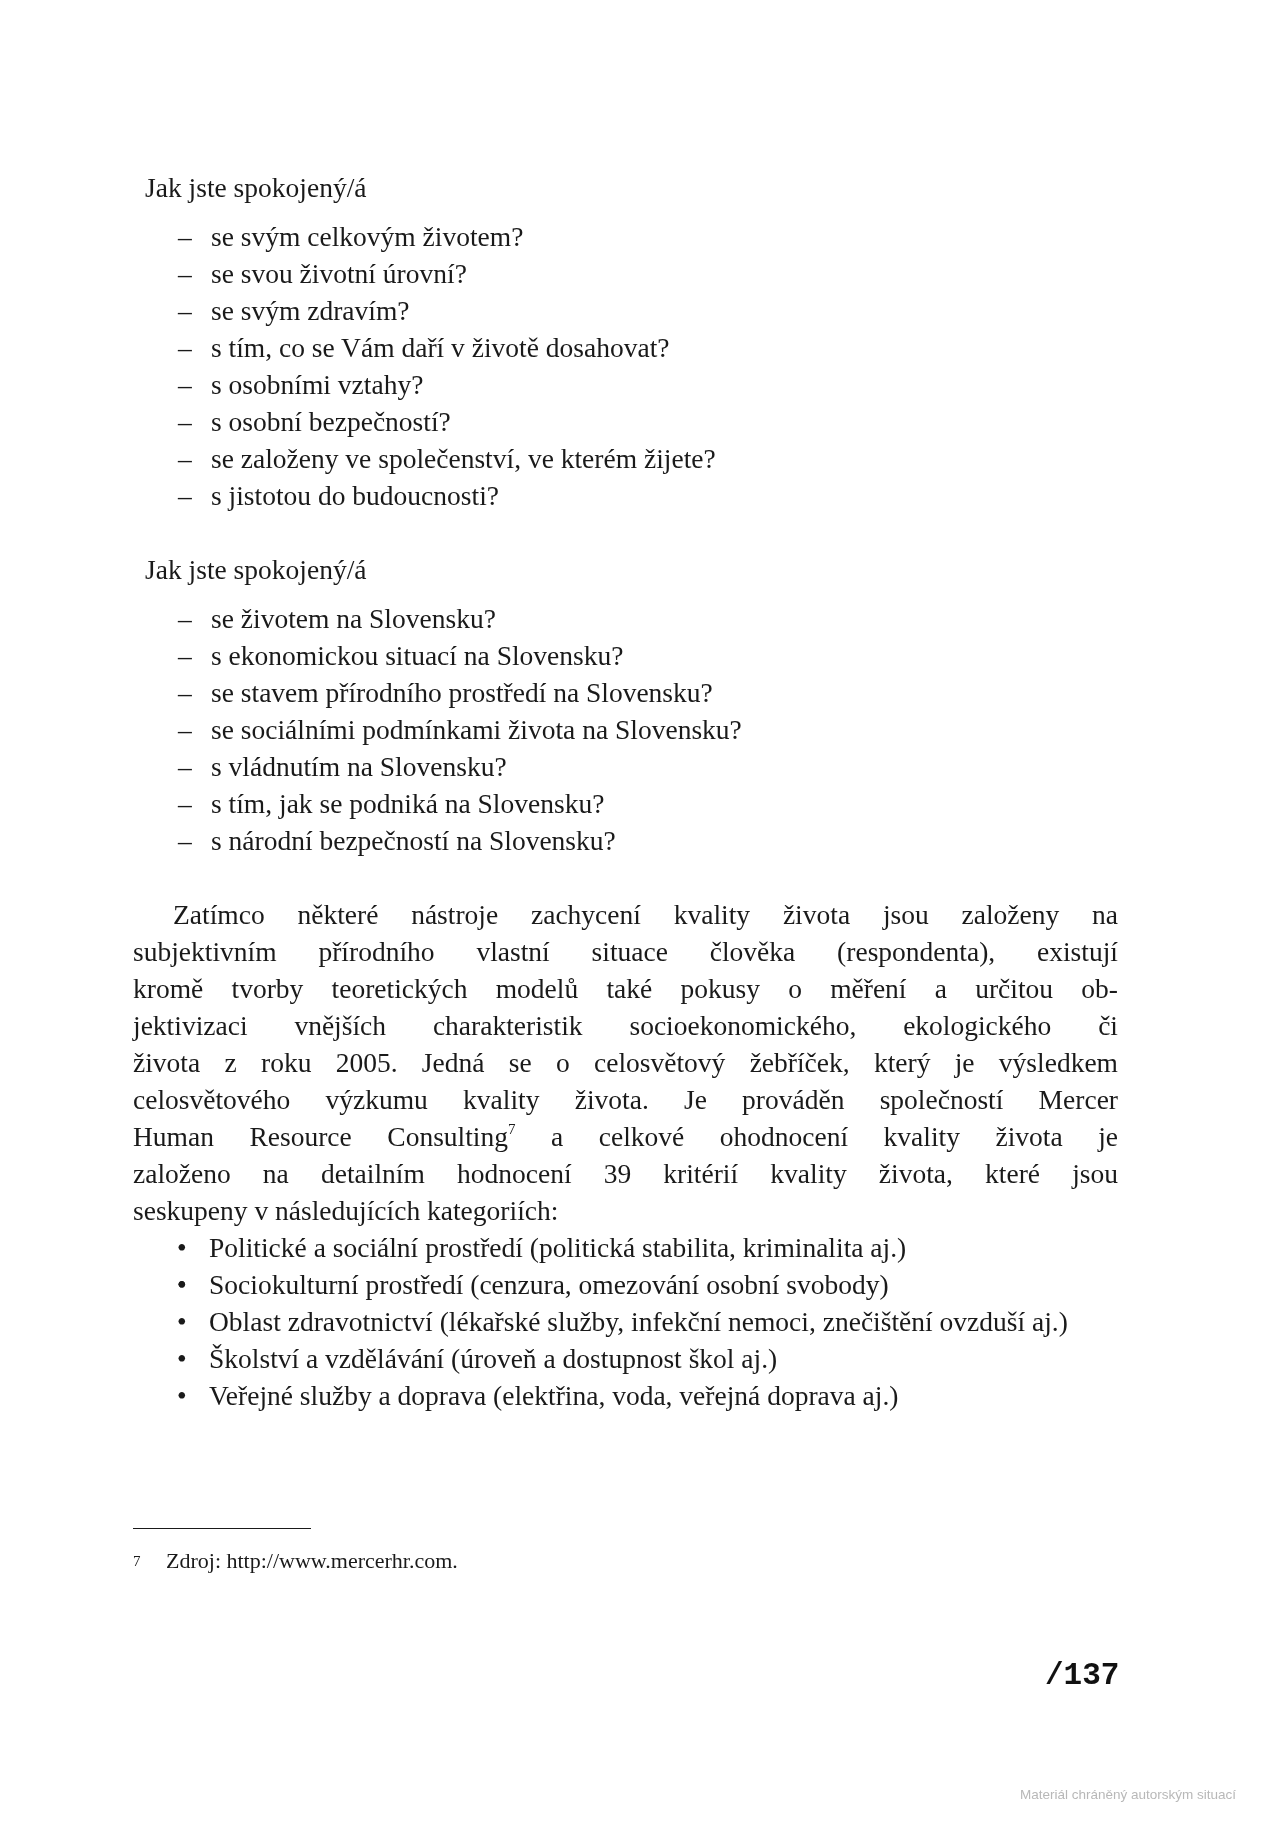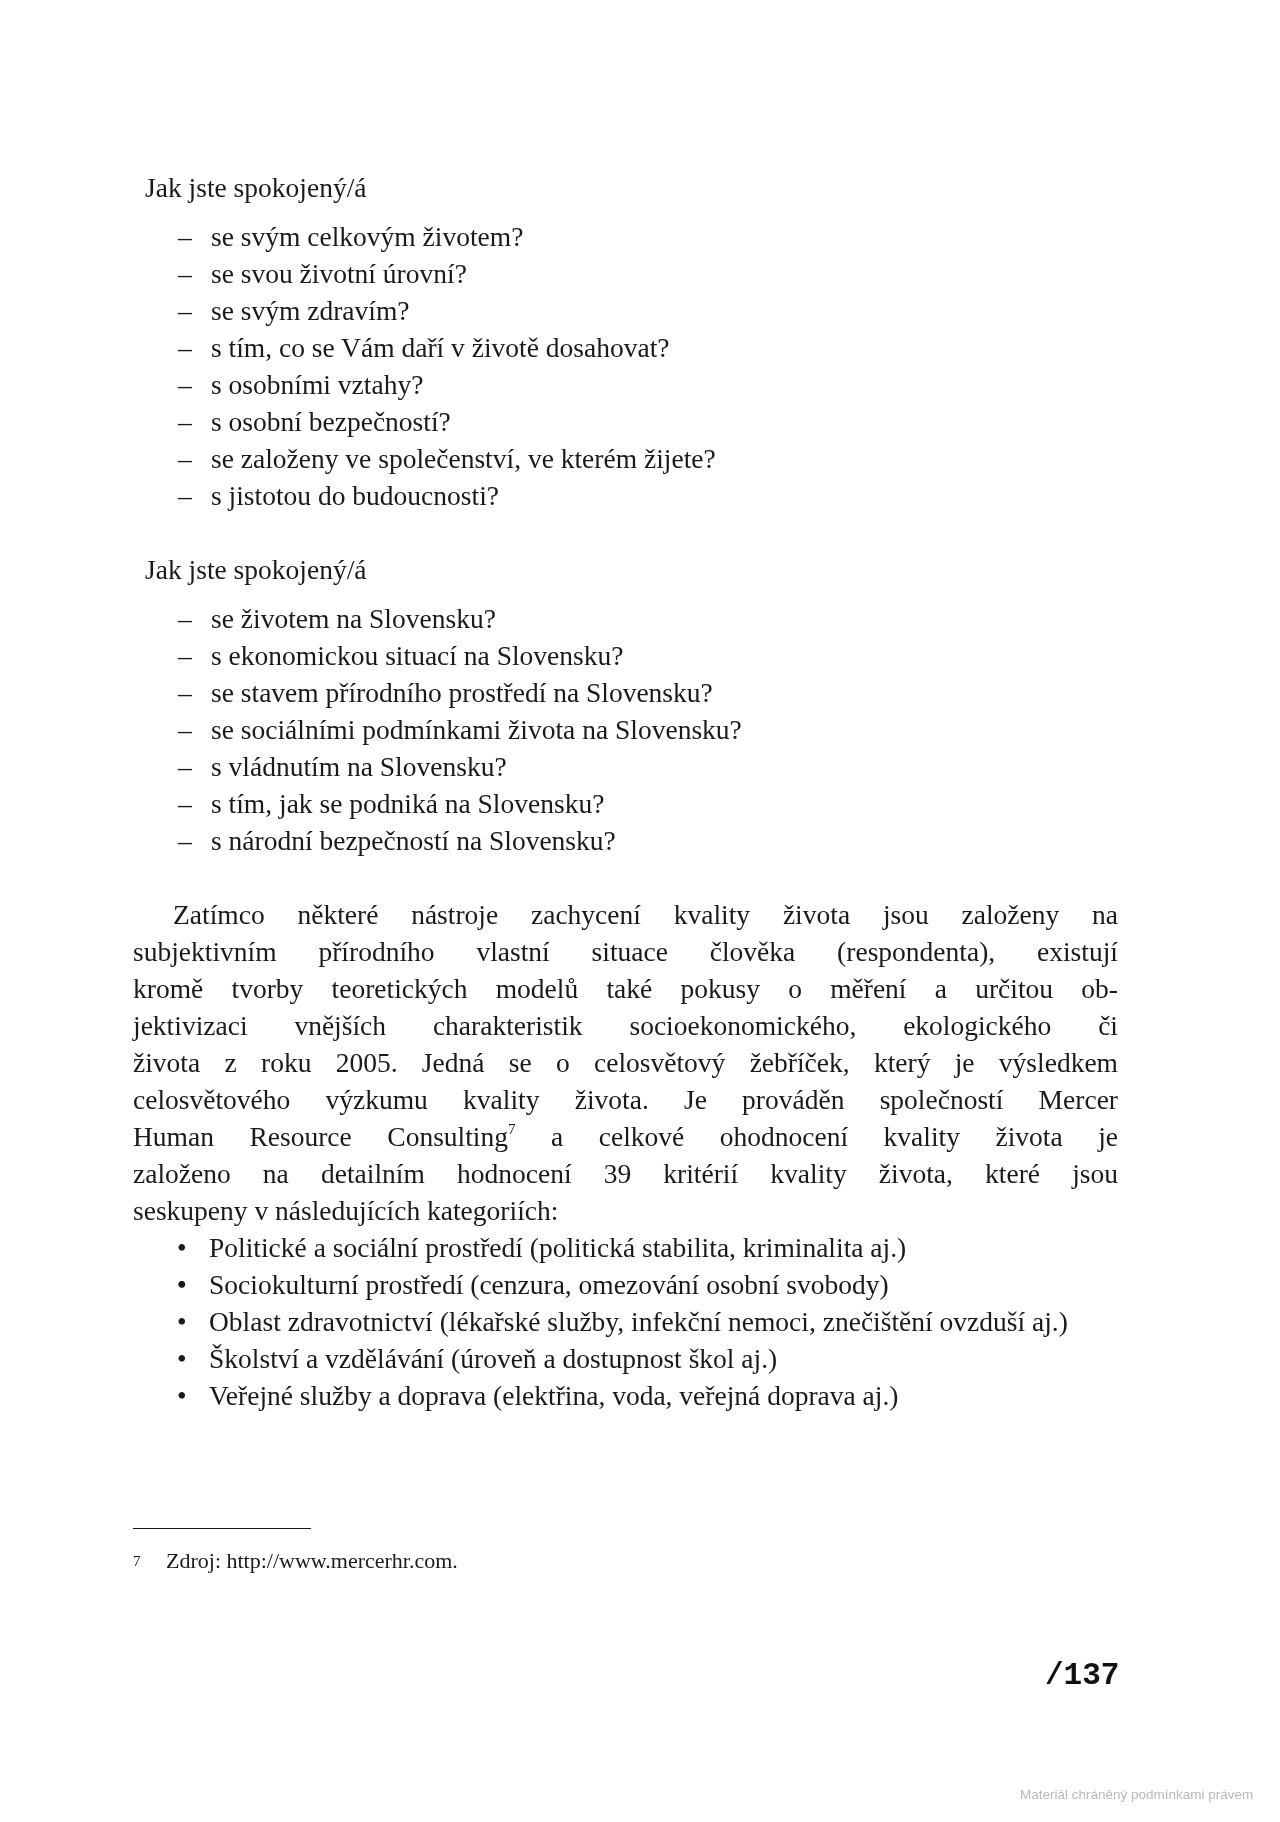--- a/index.html
+++ b/index.html
@@ -171,13 +171,13 @@
 </main>
 
 <div class="fn-rule"></div>
 
 <div class="footnote">
   <span class="fn-num">7</span><span>Zdroj: http://www.mercerhr.com.</span>
 </div>
 
 <div class="page-number">/137</div>
 
-<div class="watermark">Materiál chráněný podmínkami právem</div>
+<div class="watermark">Materiál chráněný autorským situací</div>
 
 </body></html>

